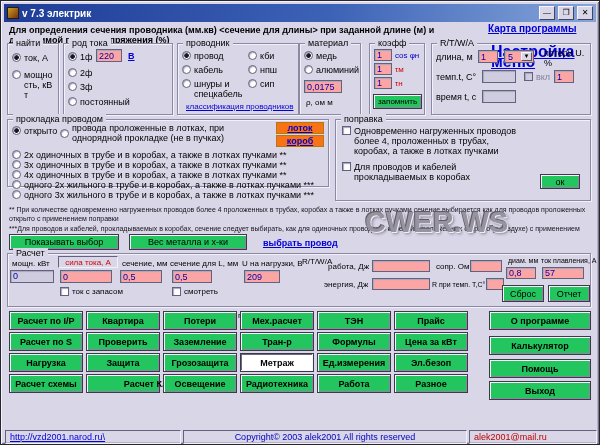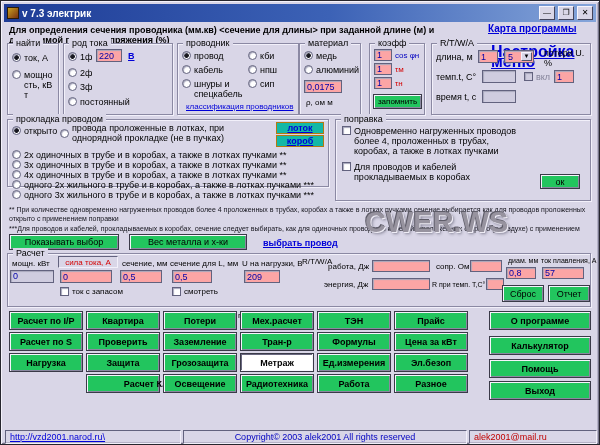--- a/index.html
+++ b/index.html
@@ -37,21 +37,21 @@
   .combo .arrow{width:11px;height:9px;background:#d9d6e7;border:1px solid;border-color:#f6f4fc #55556a #55556a #f6f4fc;
     font-size:6px;line-height:7px;text-align:center;color:#000;cursor:pointer;}
   .btn{position:absolute;background:#22c55e;border:1px solid #3a3a48;
     box-shadow:inset 1px 1px 0 #f6f4fc, inset -1px -1px 0 #8a88a0;
     font-family:"Liberation Sans",sans-serif;font-size:9px;color:#000;
     display:flex;align-items:center;justify-content:center;padding:0;cursor:pointer;white-space:nowrap;}
   .gbtn{font-weight:bold;}
   .gbtn.pressed{background:#fff;box-shadow:inset -1px -1px 0 #f6f4fc, inset 1px 1px 0 #6a6880;}
   .redpanel{position:absolute;background:#d9d6e7;border:1px solid;border-color:#62627e #f2f0fa #f2f0fa #62627e;
     color:#d40000;font-size:8px;display:flex;align-items:center;justify-content:center;}
-  .gold{position:absolute;background:#14b8a6;border:1px solid #b37a10;text-align:center;font-size:9px;line-height:11px;cursor:pointer;}
+  .gold{position:absolute;background:#f97316;border:1px solid #b37a10;text-align:center;font-size:9px;line-height:11px;cursor:pointer;}
   .gold .ln{color:#0000d8;text-decoration:underline;font-weight:bold;}
   .watermark{position:absolute;left:364px;top:205px;font-size:29px;font-weight:bold;letter-spacing:0;
     color:#97939f;text-shadow:-1px -1px 0 #5e5c68, 1px 1px 0 #efedf6, 2px 2px 3px rgba(40,40,60,.45);}
   .status{position:absolute;top:429px;height:14px;border:1px solid;border-color:#62627e #f2f0fa #f2f0fa #62627e;
     font-size:9px;line-height:12px;display:flex;align-items:center;padding:0 4px;overflow:hidden;white-space:nowrap;}
   .notes{position:absolute;left:8px;top:204px;width:580px;font-size:7px;line-height:9px;color:#14141c;}
   .breakall{word-break:break-all;}
 </style>
 </head>
 <body>
@@ -301,20 +301,21 @@
   <button class="btn gbtn" style="left:316px;top:331px;width:74px;height:19px;">Формулы</button>
   <button class="btn gbtn" style="left:393px;top:331px;width:74px;height:19px;">Цена за кВт</button>
 
   <button class="btn gbtn" style="left:8px;top:352px;width:74px;height:19px;">Нагрузка</button>
   <button class="btn gbtn" style="left:85px;top:352px;width:74px;height:19px;">Защита</button>
   <button class="btn gbtn" style="left:162px;top:352px;width:74px;height:19px;">Грозозащита</button>
   <button class="btn gbtn pressed" style="left:239px;top:352px;width:74px;height:19px;">Метраж</button>
   <button class="btn gbtn" style="left:316px;top:352px;width:74px;height:19px;">Ед.измерения</button>
   <button class="btn gbtn" style="left:393px;top:352px;width:74px;height:19px;">Эл.безоп</button>
 
+  <button class="btn gbtn" style="left:8px;top:373px;width:74px;height:19px;">Расчет схемы</button>
   <button class="btn gbtn" style="left:85px;top:373px;width:74px;height:19px;padding-left:48px;">Расчет К.З</button>
   <button class="btn gbtn" style="left:162px;top:373px;width:74px;height:19px;">Освещение</button>
   <button class="btn gbtn" style="left:239px;top:373px;width:74px;height:19px;">Радиотехника</button>
   <button class="btn gbtn" style="left:316px;top:373px;width:74px;height:19px;">Работа</button>
   <button class="btn gbtn" style="left:393px;top:373px;width:74px;height:19px;">Разное</button>
 
   <button class="btn gbtn" style="left:488px;top:310px;width:102px;height:19px;">О программе</button>
   <button class="btn gbtn" style="left:488px;top:335px;width:102px;height:19px;">Калькулятор</button>
   <button class="btn gbtn" style="left:488px;top:358px;width:102px;height:19px;">Помощь</button>
   <button class="btn gbtn" style="left:488px;top:380px;width:102px;height:19px;">Выход</button>

